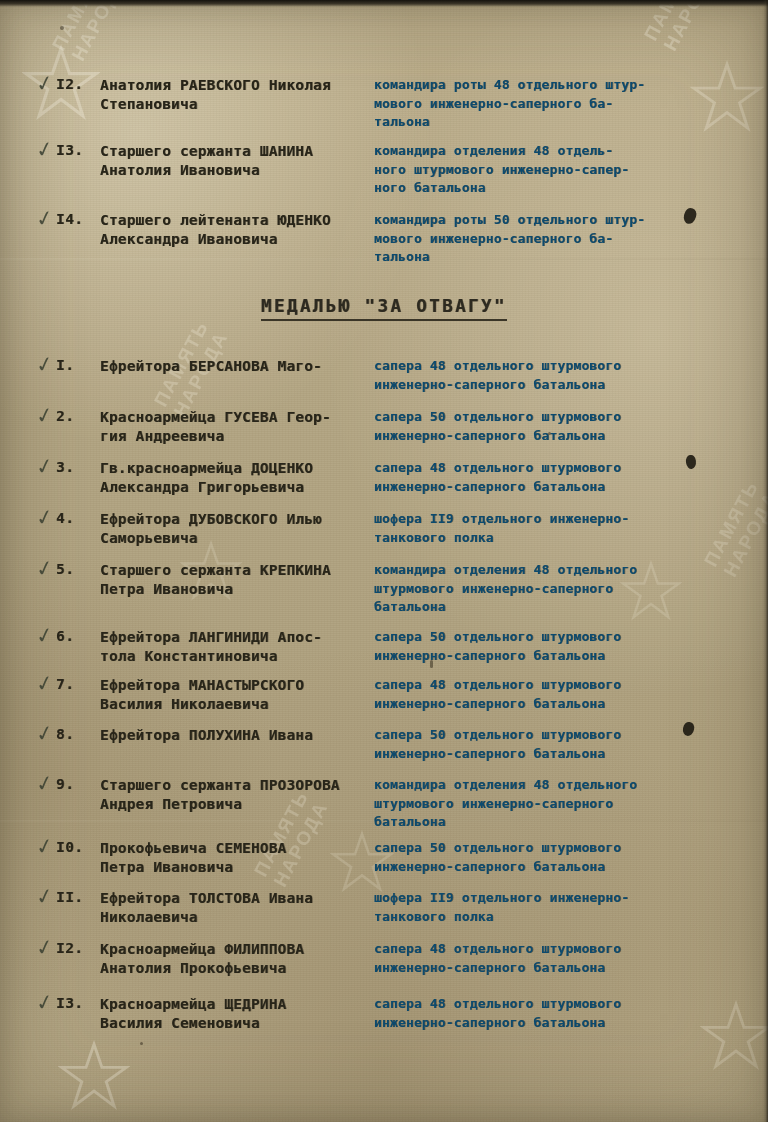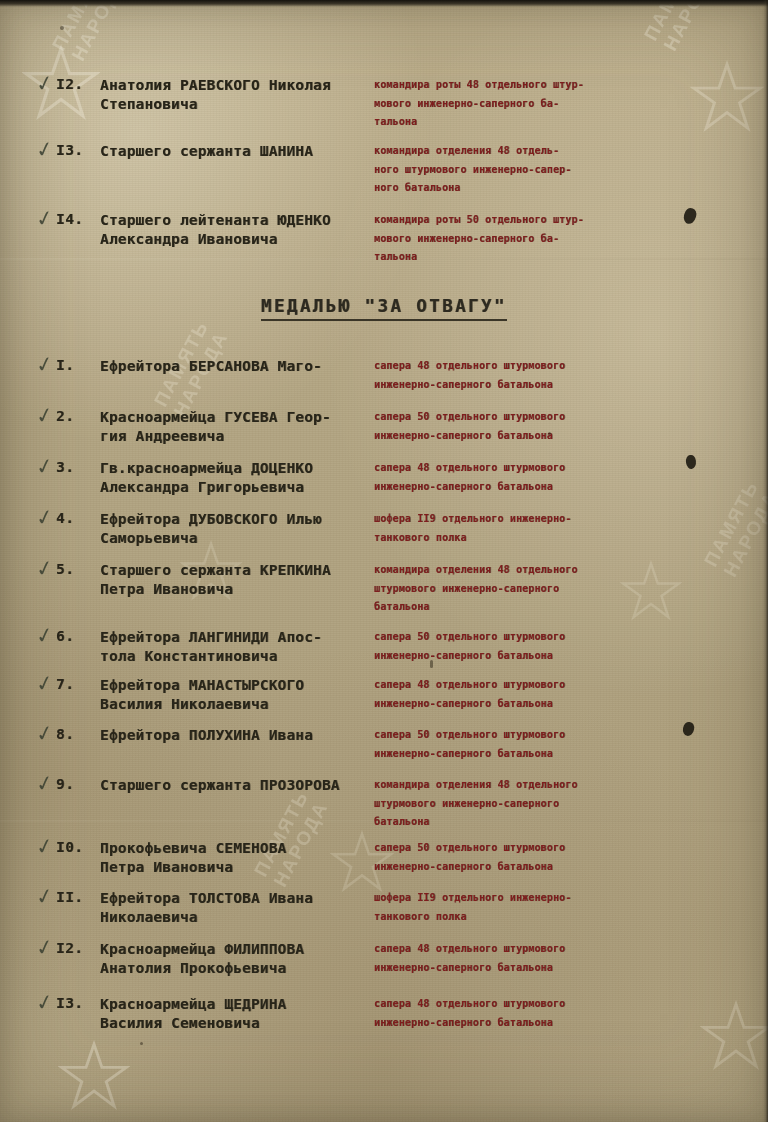--- a/index.html
+++ b/index.html
@@ -138,25 +138,25 @@
     line-height: 18.6px;
     letter-spacing: 0.15px;
     color: #282519;
     text-shadow: 0.6px 0.4px 0 rgba(40,36,25,0.5);
   }
   .entry-post {
     position: absolute;
     left: 374px;
     top: 0;
     width: 388px;
-    font-size: 10px;
+    font-size: 13px;
     font-weight: 700;
     line-height: 18.6px;
     letter-spacing: 0.15px;
-    color: #7f1d1d;
+    color: #0c4a6e;
     text-shadow: 0.6px 0.4px 0 rgba(40,36,25,0.5);
   }
   .entry-rank .ln, .entry-post .ln { display: block; white-space: pre; }
 
   
   .blot {
     position: absolute;
     background: #1e1b12;
     border-radius: 50% 45% 55% 50%;
     pointer-events: none;
@@ -257,20 +257,21 @@
         <span class="ln">мового инженерно-саперного ба-</span>
         <span class="ln">тальона</span>
       </span>
     </div>
 
     <div class="entry" style="top:142px;">
       <span class="entry-check">✓</span>
       <span class="entry-num">I3.</span>
       <span class="entry-rank">
         <span class="ln">Старшего сержанта ШАНИНА</span>
+        <span class="ln">Анатолия Ивановича</span>
       </span>
       <span class="entry-post">
         <span class="ln">командира отделения 48 отдель-</span>
         <span class="ln">ного штурмового инженерно-сапер-</span>
         <span class="ln">ного батальона</span>
       </span>
     </div>
 
     <div class="entry" style="top:211px;">
       <span class="entry-check">✓</span>
@@ -391,20 +392,21 @@
         <span class="ln">сапера 50 отдельного штурмового</span>
         <span class="ln">инженерно-саперного батальона</span>
       </span>
     </div>
 
     <div class="entry" style="top:776px;">
       <span class="entry-check">✓</span>
       <span class="entry-num">9.</span>
       <span class="entry-rank">
         <span class="ln">Старшего сержанта ПРОЗОРОВА</span>
+        <span class="ln">Андрея Петровича</span>
       </span>
       <span class="entry-post">
         <span class="ln">командира отделения 48 отдельного</span>
         <span class="ln">штурмового инженерно-саперного</span>
         <span class="ln">батальона</span>
       </span>
     </div>
 
     <div class="entry" style="top:839px;">
       <span class="entry-check">✓</span>

